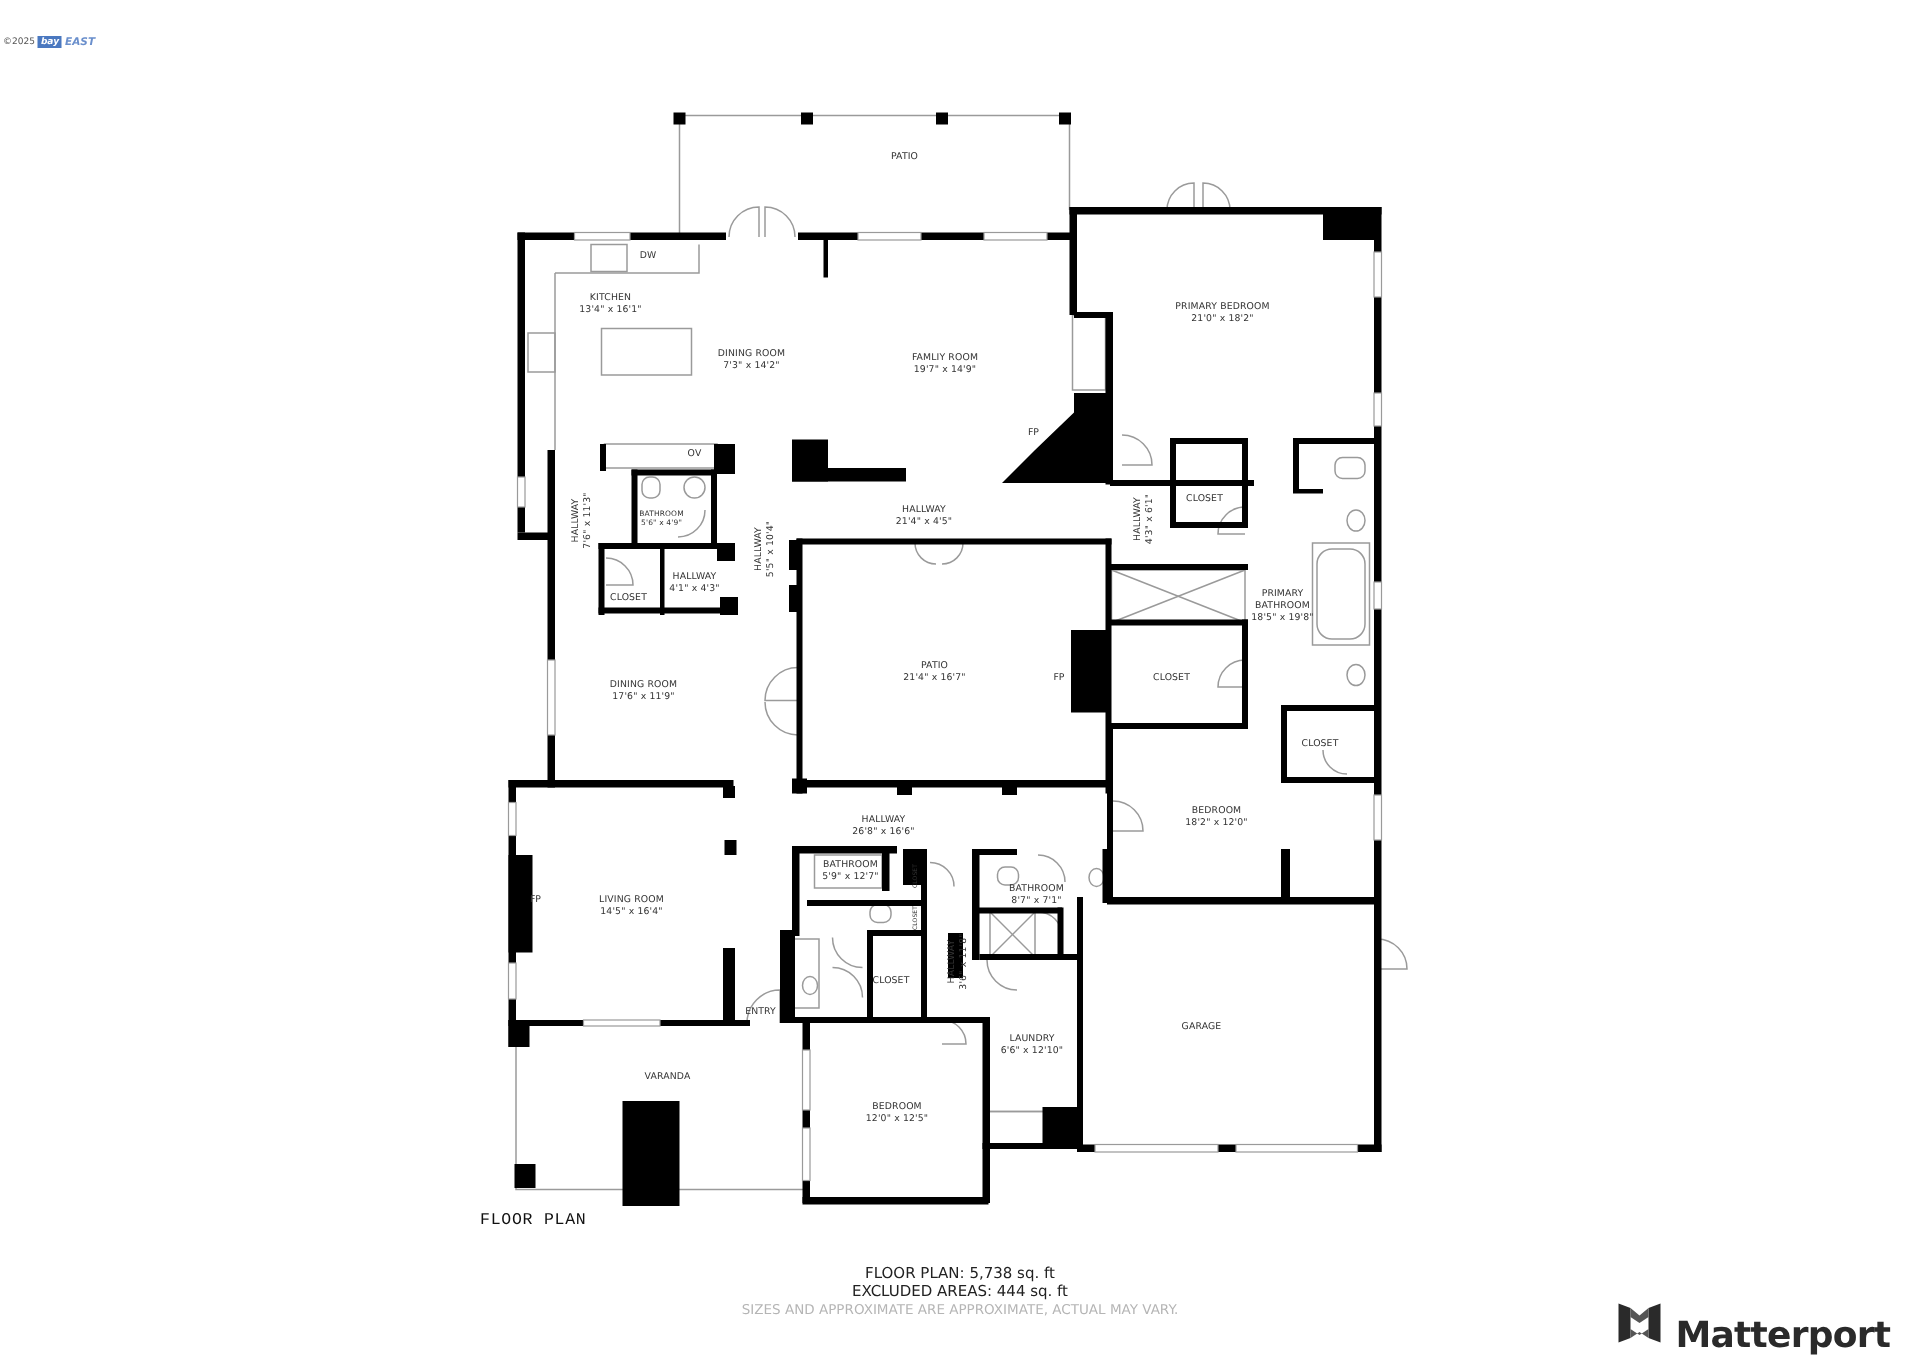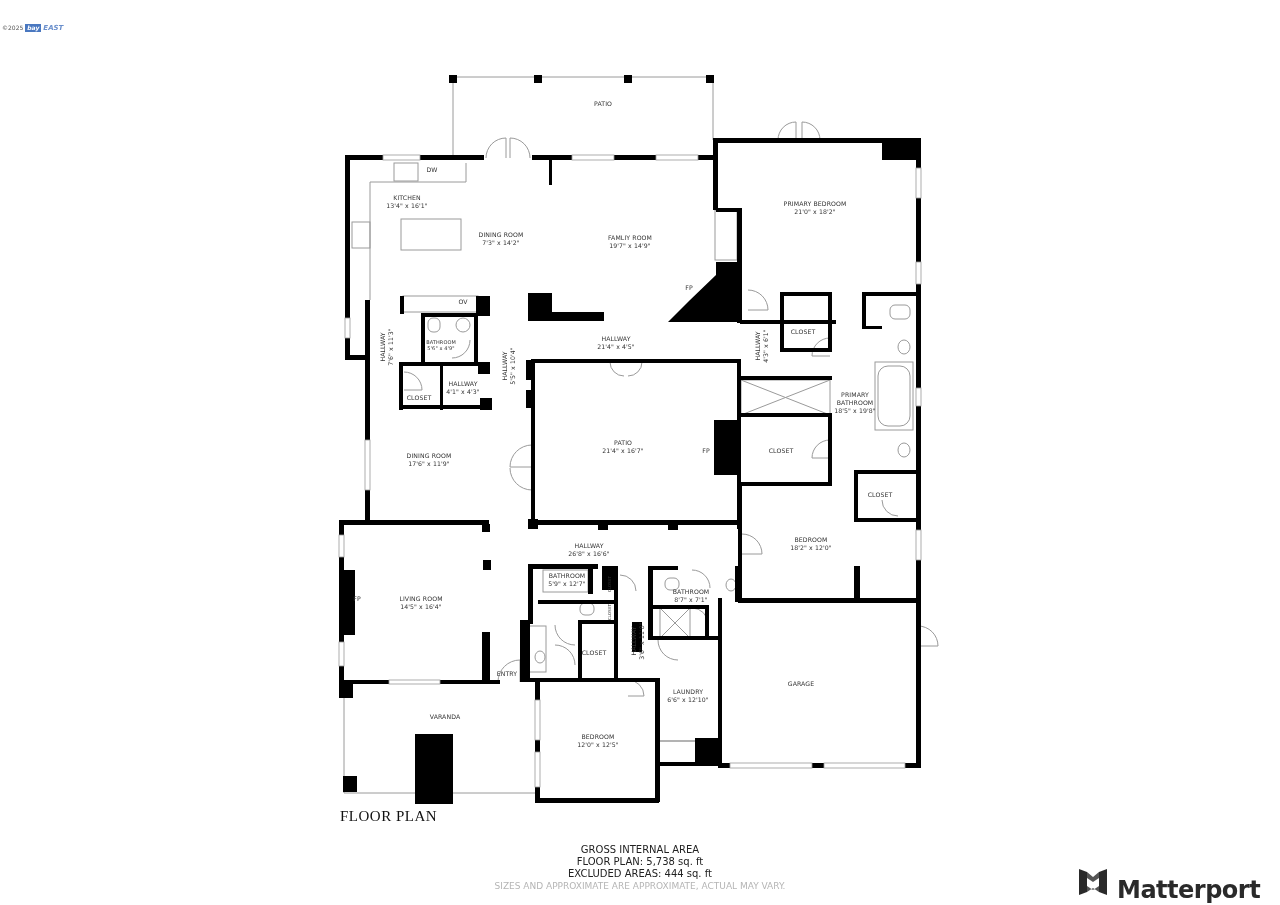--- a/index.html
+++ b/index.html
@@ -2,21 +2,21 @@
 <html><head>
 <meta charset="utf-8">
 <style>
   html, body { margin: 0; padding: 0; background: #ffffff; }
   body { width: 1280px; height: 905px; position: relative; overflow: hidden; font-family: "DejaVu Sans", sans-serif; }
   .watermark { position: absolute; left: 2px; top: 0px; height: 9px; display: flex; align-items: center; gap: 2px; font-size: 6px; color: #555; margin-top: 23px; }
   .watermark .logo { background: #4a78c0; color: #fff; font-weight: bold; font-style: italic; padding: 0 2px; font-size: 6px; line-height: 8px; }
   .watermark .logo2 { color: #6a8fcc; font-weight: bold; font-style: italic; font-size: 7px; }
   svg.plan { position: absolute; left: 0; top: 0; }
   .room-label { font-family: "DejaVu Sans", sans-serif; font-size: 6.2px; fill: #333; text-anchor: middle; letter-spacing: 0.1px; }
-  .floor-title { position: absolute; left: 340px; top: 808px; font-family: Liberation Serif, serif; font-size: 15px; color: #111; letter-spacing: 0.5px; }
+  .floor-title { position: absolute; left: 320px; top: 808px; font-family: Liberation Mono, monospace; font-size: 11px; color: #111; letter-spacing: 0.5px; }
   .area-block { position: absolute; left: 420px; top: 844px; width: 440px; text-align: center; font-family: "DejaVu Sans", sans-serif; line-height: 12px; }
   .area-block .l1, .area-block .l2, .area-block .l3 { font-size: 10px; color: #222; }
   .area-block .l4 { font-size: 9px; color: #b5b5b5; }
   .mp-brand { position: absolute; left: 1077px; top: 860px; display: flex; align-items: center; gap: 8px; }
   .mp-brand .mark { width: 32px; height: 32px; }
   .mp-brand .word { font-family: "DejaVu Sans", sans-serif; font-weight: bold; font-size: 24px; color: #2a2a2a; letter-spacing: -0.5px; margin-top: 16px; }
 </style>
 </head>
 <body>
 
@@ -333,21 +333,20 @@
     <text class="room-label" x="463" y="304">OV</text>
     <text class="room-label" x="689" y="290">FP</text>
     <text class="room-label" x="706" y="453">FP</text>
     <text class="room-label" x="357" y="601">FP</text>
   </g>
 </svg>
 
 <div class="floor-title">FLOOR PLAN</div>
 
 <div class="area-block">
-  <div class="l1">GROSS INTERNAL AREA</div>
   <div class="l2">FLOOR PLAN: 5,738 sq. ft</div>
   <div class="l3">EXCLUDED AREAS: 444  sq. ft</div>
   <div class="l4">SIZES AND APPROXIMATE ARE APPROXIMATE, ACTUAL MAY VARY.</div>
 </div>
 
 <div class="mp-brand">
   <svg class="mark" viewBox="0 0 32 32">
     <polygon points="2,3 10,6 10,26 2,29" fill="#2a2a2a"></polygon>
     <polygon points="30,3 22,6 22,26 30,29" fill="#2a2a2a"></polygon>
     <polygon points="10,6 16,11 22,6 22,12 16,16 10,12" fill="#555"></polygon>

